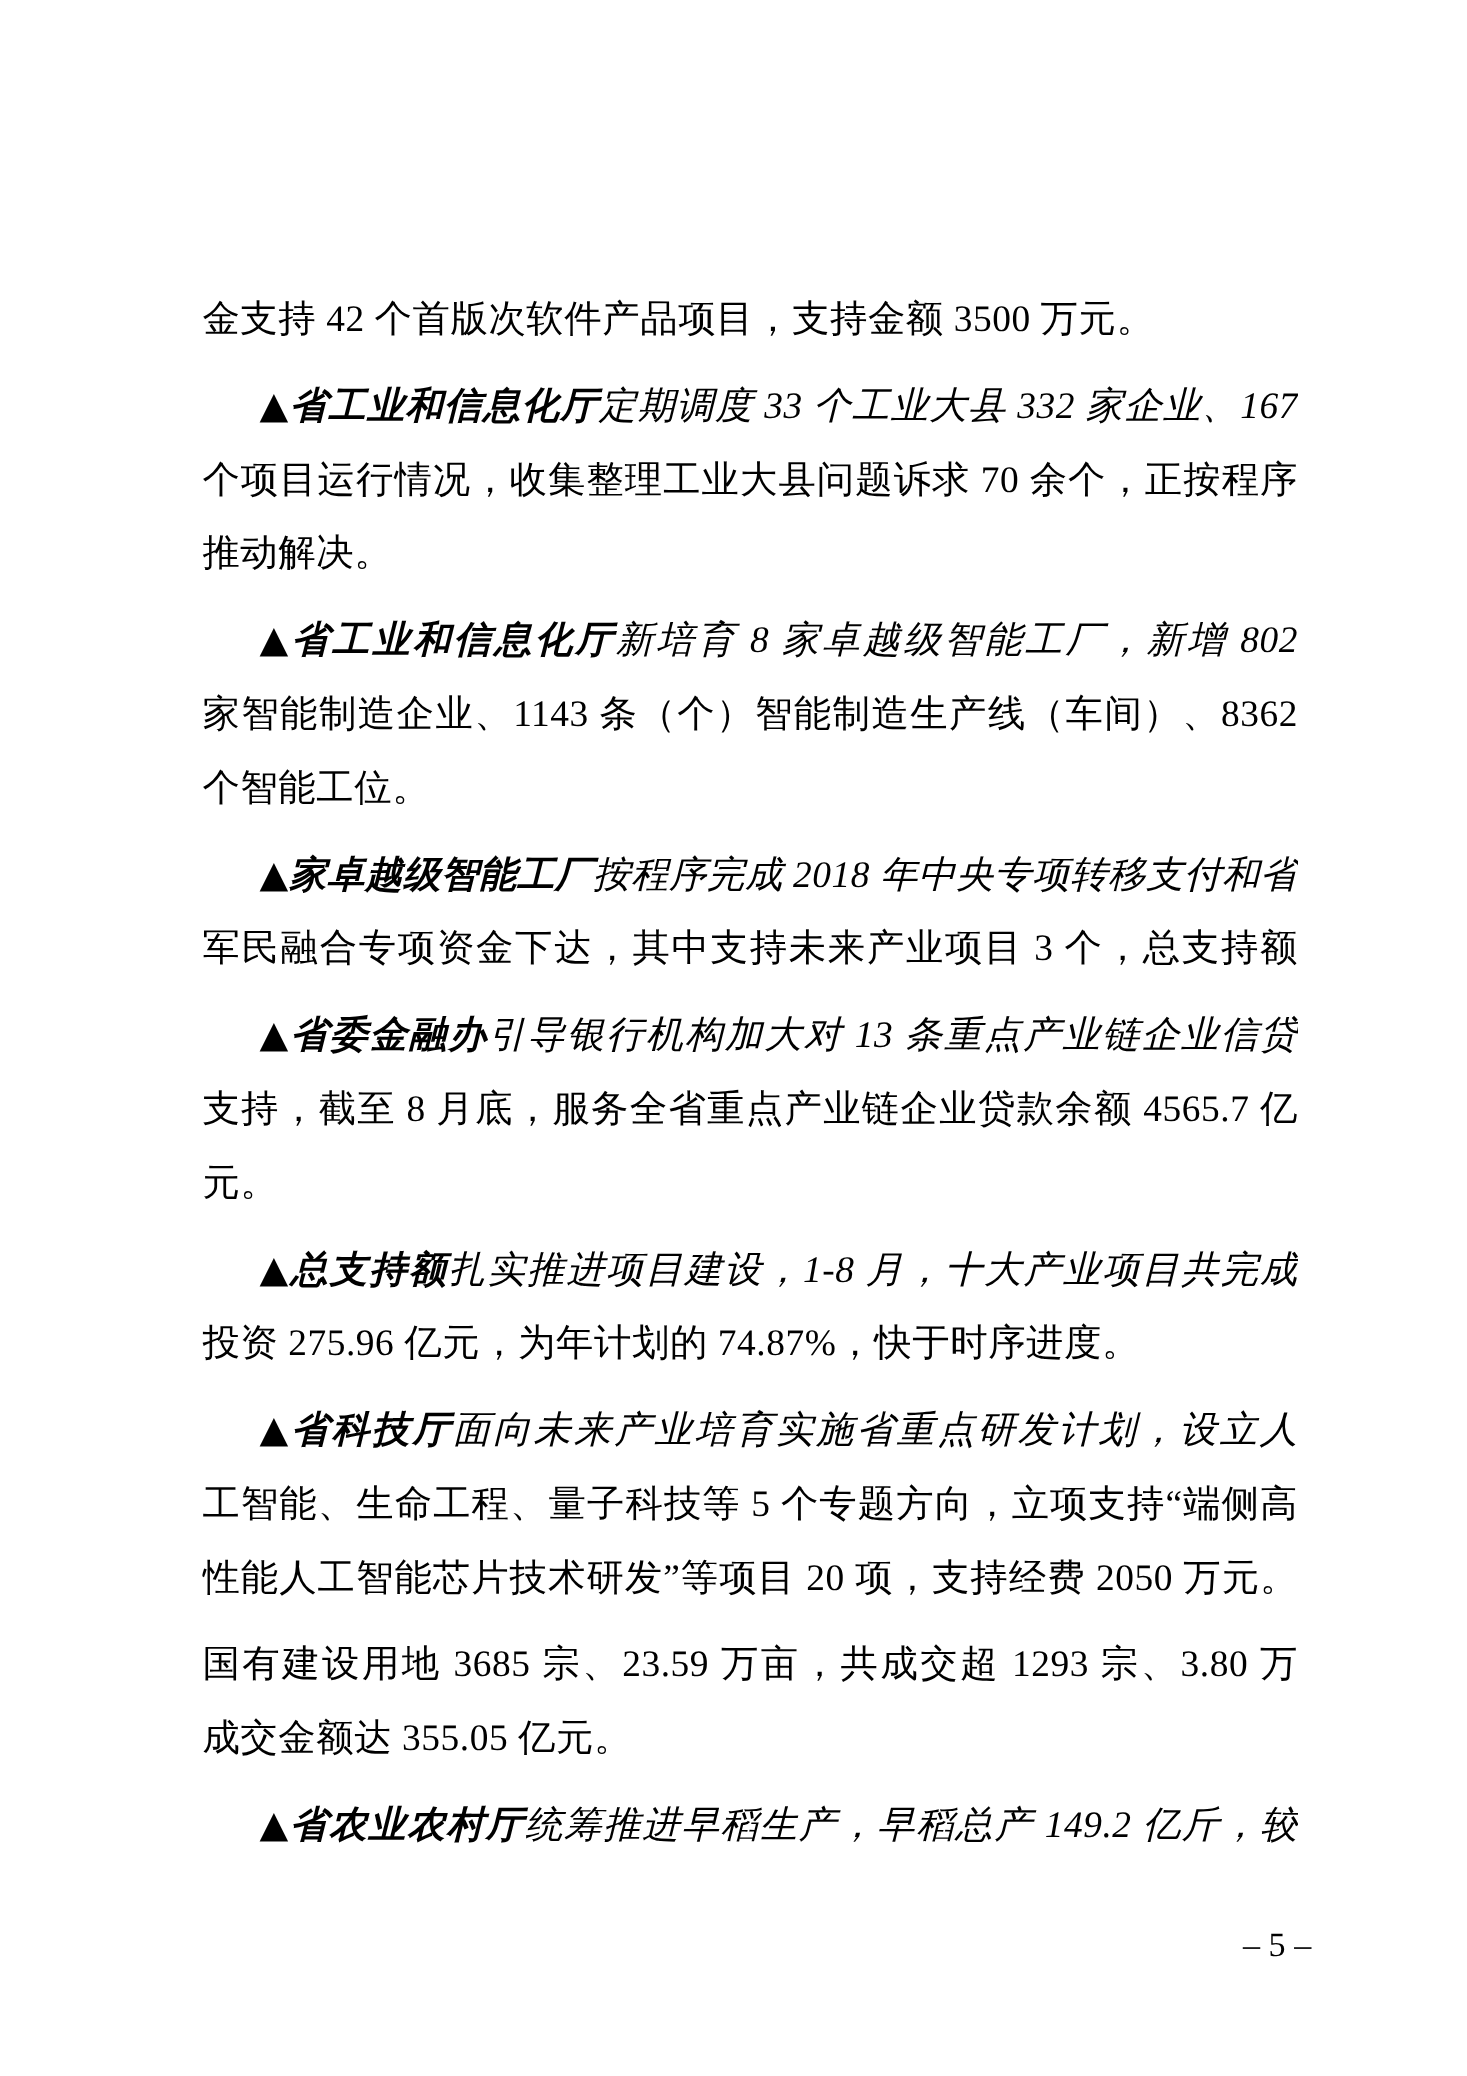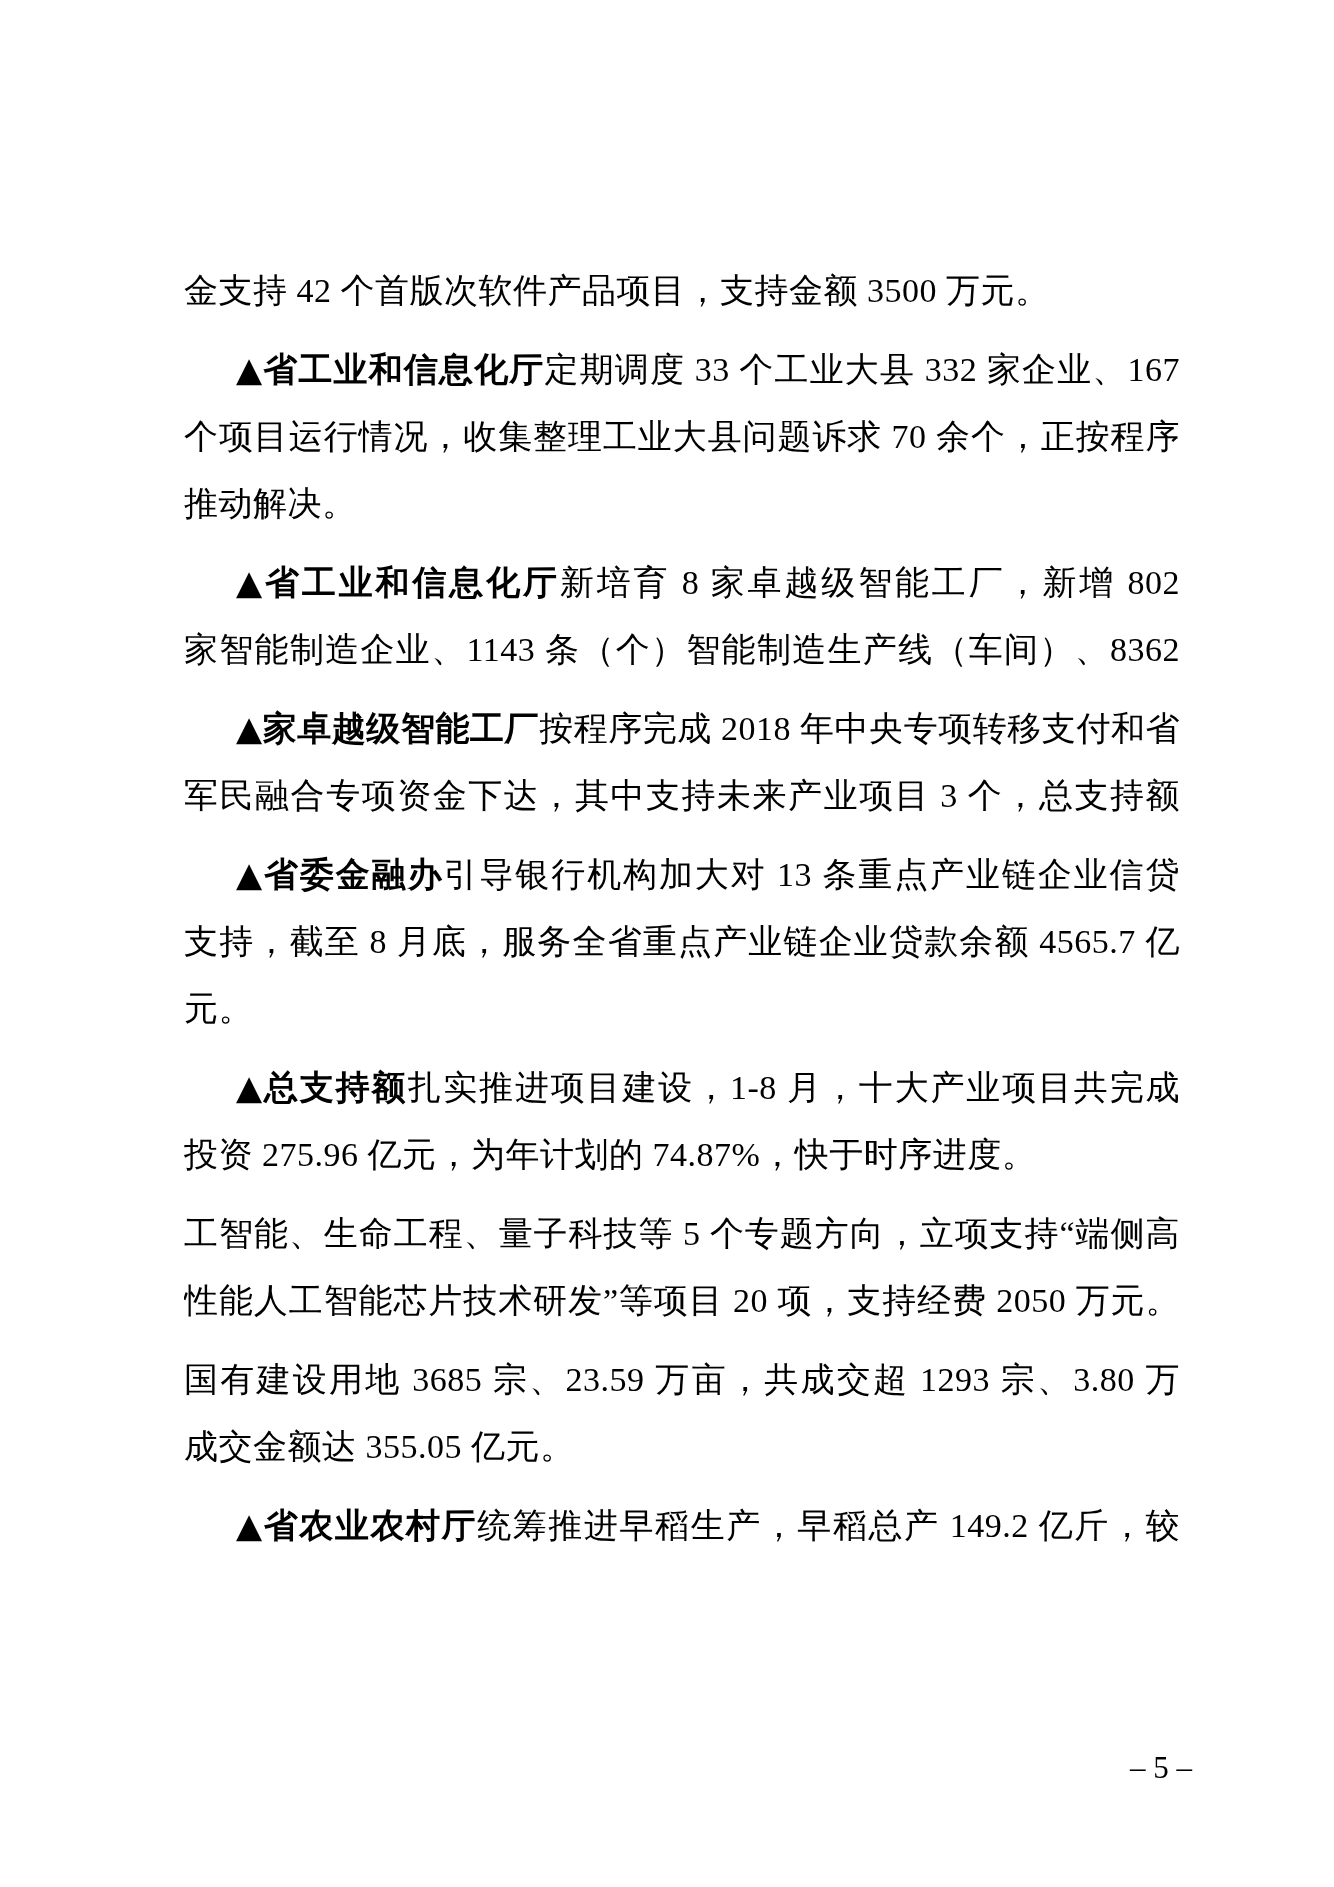--- a/index.html
+++ b/index.html
@@ -14,21 +14,21 @@
   .para{margin:12px;padding:0;}
   .line{
     font-size:34px;
     line-height:67px;
     height:67px;
     overflow:hidden;
     text-align:justify;
     letter-spacing:0.5px;
   }
   .line.just{text-align-last:justify;}
-  .line.indent{padding-left:52px;}
+  .line.indent{padding-left:52px;font-style:italic;}
   .marker{font-family:"DejaVu Sans",sans-serif;}
   .dept{font-family:"Liberation Sans",sans-serif;font-weight:700;}
   .page-number{
     position:absolute;
     top:1748px;right:142px;
     font-size:31px;line-height:40px;
     text-align:right;
   }
 </style>
 </head>
@@ -40,35 +40,37 @@
         <div class="line"><span>金支持 42 个首版次软件产品项目，支持金额 3500 万元。</span></div>
       </div>
       <div class="para">
         <div class="line just indent"><span class="marker">▲</span><span class="dept">省工业和信息化厅</span><span>定期调度 33 个工业大县 332 家企业、167</span></div>
         <div class="line just"><span>个项目运行情况，收集整理工业大县问题诉求 70 余个，正按程序</span></div>
         <div class="line"><span>推动解决。</span></div>
       </div>
       <div class="para">
         <div class="line just indent"><span class="marker">▲</span><span class="dept">省工业和信息化厅</span><span>新培育 8 家卓越级智能工厂，新增 802</span></div>
         <div class="line just"><span>家智能制造企业、1143 条（个）智能制造生产线（车间）、8362</span></div>
+        <div class="line"><span>个智能工位。</span></div>
       </div>
       <div class="para">
         <div class="line just indent"><span class="marker">▲</span><span class="dept">家卓越级智能工厂</span><span>按程序完成 2018 年中央专项转移支付和省</span></div>
         <div class="line just"><span>军民融合专项资金下达，其中支持未来产业项目 3 个，总支持额</span></div>
       </div>
       <div class="para">
         <div class="line just indent"><span class="marker">▲</span><span class="dept">省委金融办</span><span>引导银行机构加大对 13 条重点产业链企业信贷</span></div>
         <div class="line just"><span>支持，截至 8 月底，服务全省重点产业链企业贷款余额 4565.7 亿</span></div>
         <div class="line"><span>元。</span></div>
       </div>
       <div class="para">
         <div class="line just indent"><span class="marker">▲</span><span class="dept">总支持额</span><span>扎实推进项目建设，1-8 月，十大产业项目共完成</span></div>
         <div class="line"><span>投资 275.96 亿元，为年计划的 74.87%，快于时序进度。</span></div>
       </div>
       <div class="para">
+        <div class="line just indent"><span class="marker">▲</span><span class="dept">省科技厅</span><span>面向未来产业培育实施省重点研发计划，设立人</span></div>
         <div class="line just"><span>工智能、生命工程、量子科技等 5 个专题方向，立项支持“端侧高</span></div>
         <div class="line just"><span>性能人工智能芯片技术研发”等项目 20 项，支持经费 2050 万元。</span></div>
       </div>
       <div class="para">
         <div class="line just"><span>国有建设用地 3685 宗、23.59 万亩，共成交超 1293 宗、3.80 万亩，</span></div>
         <div class="line"><span>成交金额达 355.05 亿元。</span></div>
       </div>
       <div class="para">
         <div class="line just indent"><span class="marker">▲</span><span class="dept">省农业农村厅</span><span>统筹推进早稻生产，早稻总产 149.2 亿斤，较</span></div>
       </div>

